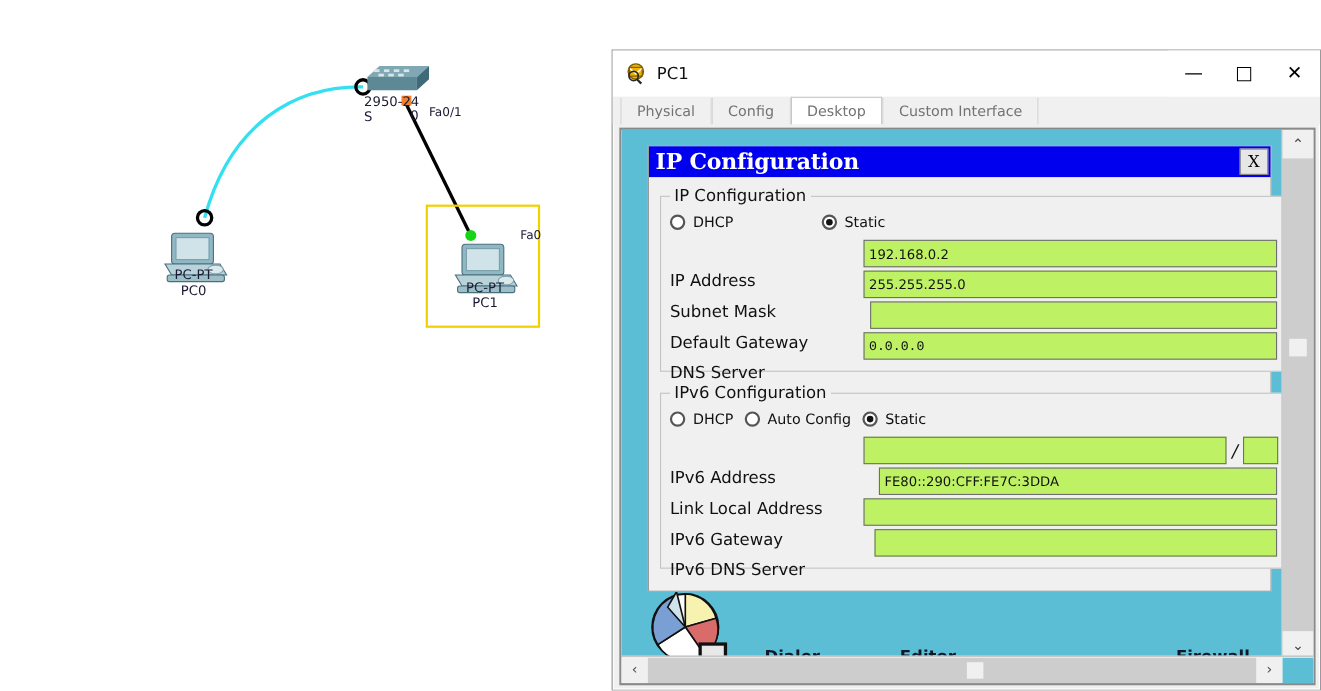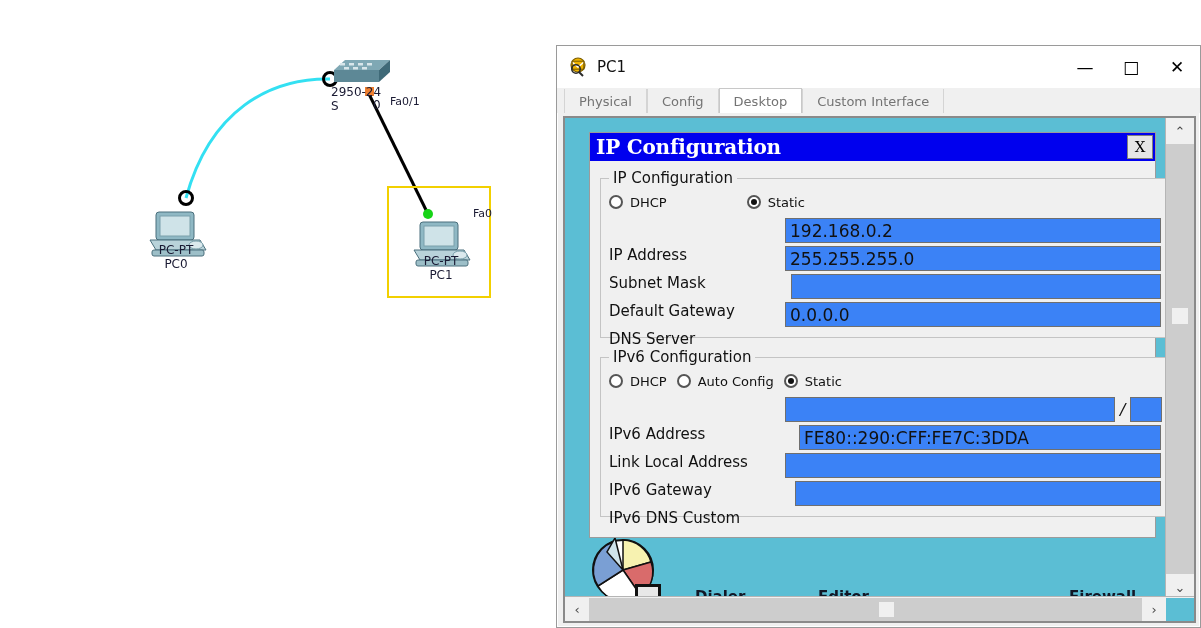--- a/index.html
+++ b/index.html
@@ -302,25 +302,25 @@
     height: 27px;
     margin-bottom: 1px;
   }
   .field-label {
     font-size: 15px;
     color: #111;
     flex: 0 0 auto;
     margin-top: 48px;
   }
   .tbox {
-    background: #3b82f6;
+    background: #bef264;
     border: 1px solid #6f6f6f;
     box-sizing: border-box;
     height: 25px;
-    font-size: 17px;
+    font-size: 12px;
     color: #111;
     padding: 0 4px;
     display: flex;
     align-items: center;
     font-family: "DejaVu Sans", "Liberation Sans", sans-serif;
     overflow: hidden;
     white-space: nowrap;
   }
   .slash {
     font-size: 16px;
@@ -469,21 +469,21 @@
             <div class="field-row">
               <span class="field-label" style="width:176px;">Subnet Mask</span>
               <span class="tbox" style="width:376px;">255.255.255.0</span>
             </div>
             <div class="field-row">
               <span class="field-label" style="width:182px;">Default Gateway</span>
               <span class="tbox" style="width:370px;"></span>
             </div>
             <div class="field-row">
               <span class="field-label" style="width:176px;">DNS Server</span>
-              <span class="tbox" style="width:376px;">0.0.0.0</span>
+              <span class="tbox" style="width:376px;font-family:Liberation Mono, monospace;">0.0.0.0</span>
             </div>
           </fieldset>
 
           <fieldset class="grp">
             <legend>IPv6 Configuration</legend>
 
             <div class="radio-row">
               <span class="radio"></span>
               <span class="radio-label">DHCP</span>
               <span style="display:inline-block;width:10px;"></span>
@@ -503,21 +503,21 @@
 
             <div class="field-row">
               <span class="field-label" style="width:190px;">Link Local Address</span>
               <span class="tbox" style="width:362px;">FE80::290:CFF:FE7C:3DDA</span>
             </div>
             <div class="field-row">
               <span class="field-label" style="width:176px;">IPv6 Gateway</span>
               <span class="tbox" style="width:376px;"></span>
             </div>
             <div class="field-row">
-              <span class="field-label" style="width:186px;">IPv6 DNS Custom</span>
+              <span class="field-label" style="width:186px;">IPv6 DNS Server</span>
               <span class="tbox" style="width:366px;"></span>
             </div>
           </fieldset>
 
         </div>
       </div>
 
       <div id="vsb">
         <div class="sb-arrow">⌃</div>
         <div id="vsb-track">

